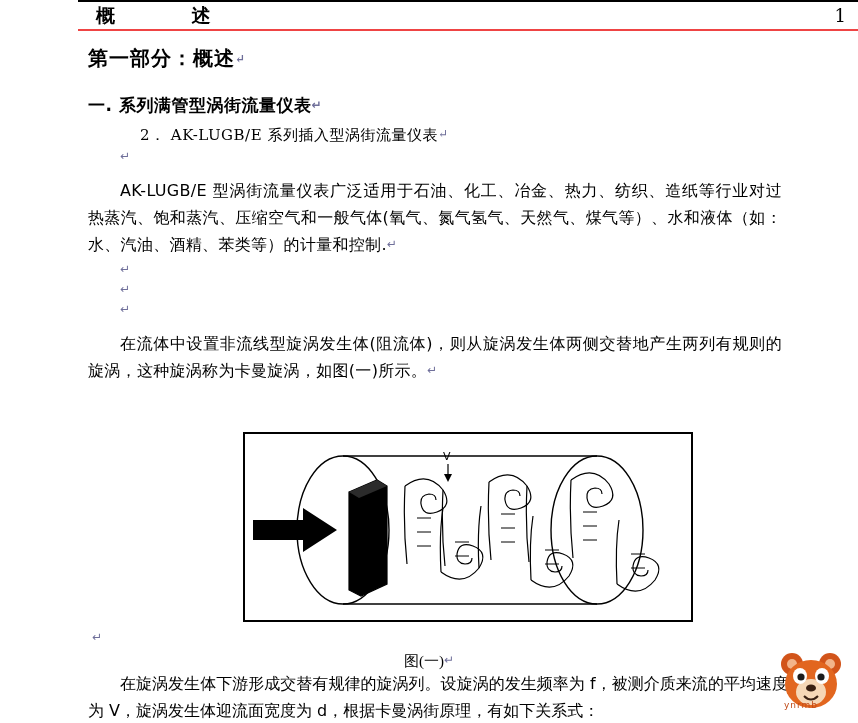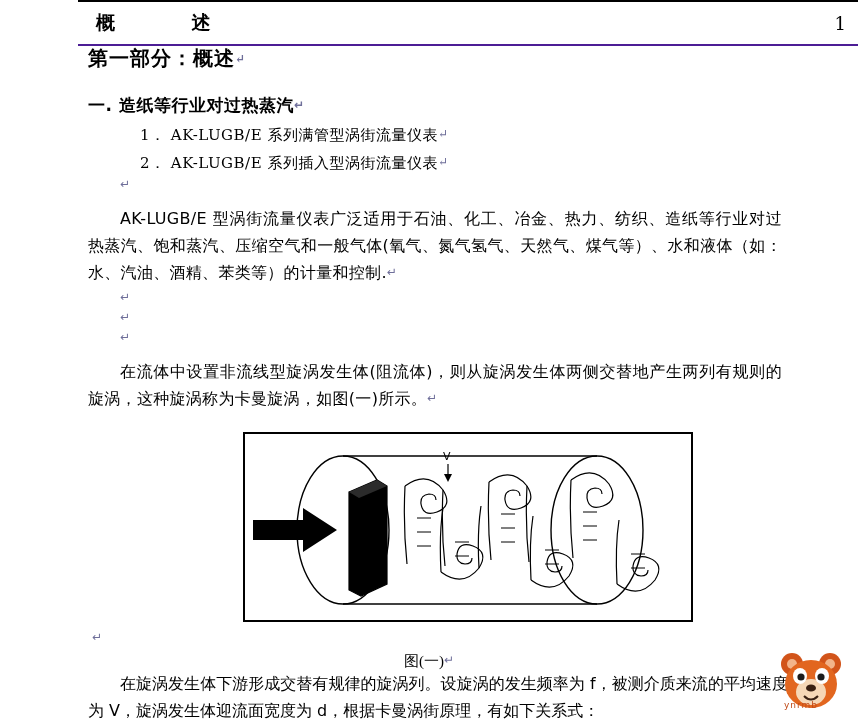--- a/index.html
+++ b/index.html
@@ -15,23 +15,23 @@
     font-family: "DejaVu Sans", "Liberation Sans", sans-serif;
     color: #000000;
   }
 
   
   .page-header {
     position: absolute;
     left: 78px;
     top: 0px;
     width: 780px;
-    height: 46px;
+    height: 31px;
     border-top: 2px solid #000;
-    border-bottom: 2px solid #4c1d95;
+    border-bottom: 2px solid #ef4444;
     box-sizing: border-box;
     display: flex;
     align-items: center;
     justify-content: space-between;
     padding: 0 12px 0 18px;
   }
   .header-title {
     font-family: "DejaVu Serif", "Liberation Serif", serif;
     font-size: 19px;
     font-weight: bold;
@@ -158,26 +158,23 @@
   <span class="header-page">1</span>
 </div>
 
 <div class="doc-body">
 
   <div class="part-title">
     <span>第一部分：概述</span><span class="pilcrow">↵</span>
   </div>
 
   <div class="sec-title">
-    <span>一. 造纸等行业对过热蒸汽</span><span class="pilcrow">↵</span>
-  </div>
-
-  <div class="list-item">
-    <span>1． AK-LUGB/E 系列满管型涡街流量仪表</span><span class="pilcrow">↵</span>
-  </div>
+    <span>一. 系列满管型涡街流量仪表</span><span class="pilcrow">↵</span>
+  </div>
+
   <div class="list-item">
     <span>2． AK-LUGB/E 系列插入型涡街流量仪表</span><span class="pilcrow">↵</span>
   </div>
 
   <div class="blank-mark">↵</div>
 
   <div class="para">
     <span>AK-LUGB/E 型涡街流量仪表广泛适用于石油、化工、冶金、热力、纺织、造纸等行业对过热蒸汽、饱和蒸汽、压缩空气和一般气体(氧气、氮气氢气、天然气、煤气等）、水和液体（如：水、汽油、酒精、苯类等）的计量和控制.</span><span class="pilcrow">↵</span>
   </div>
 

